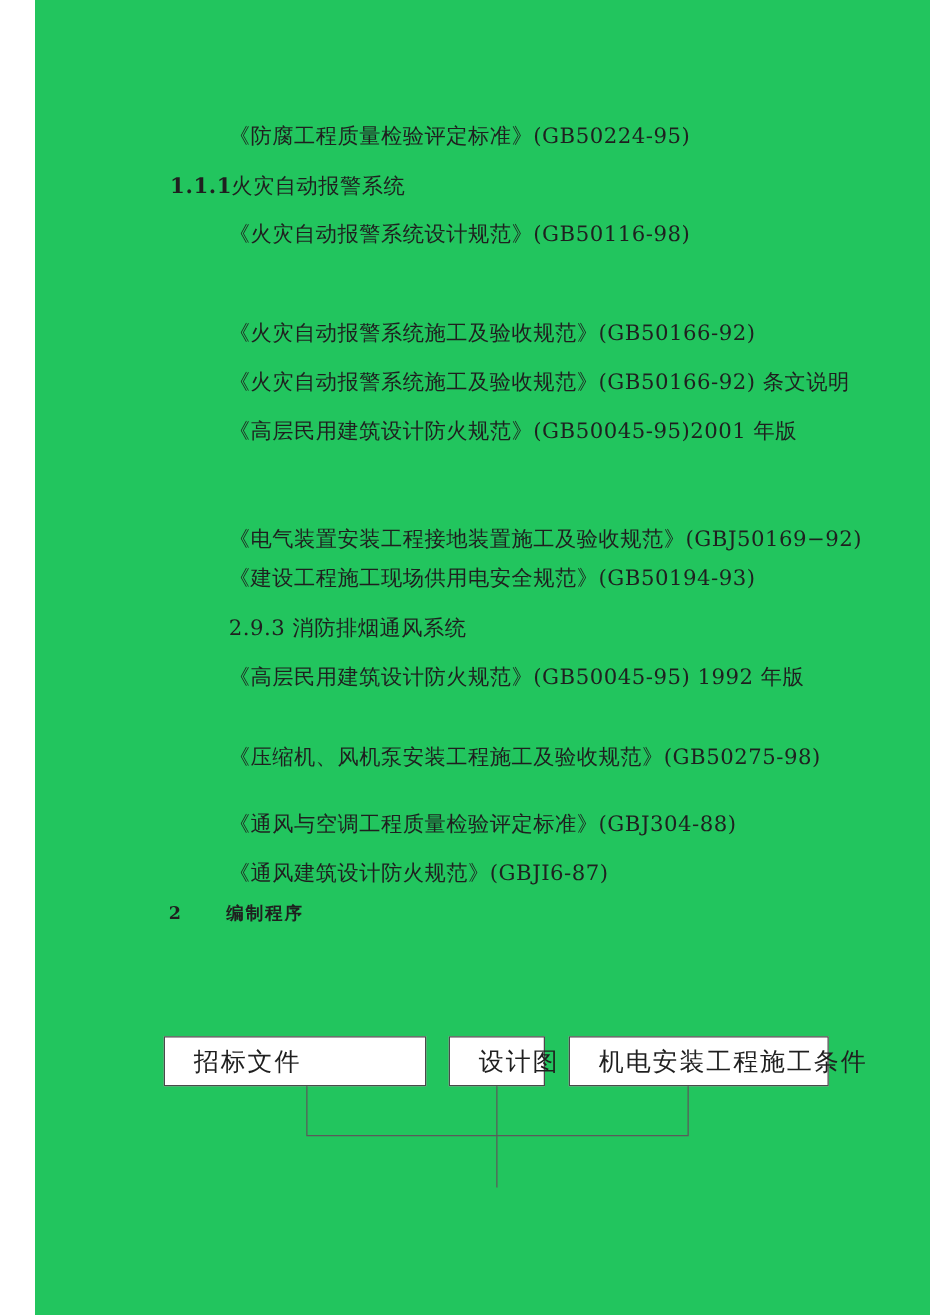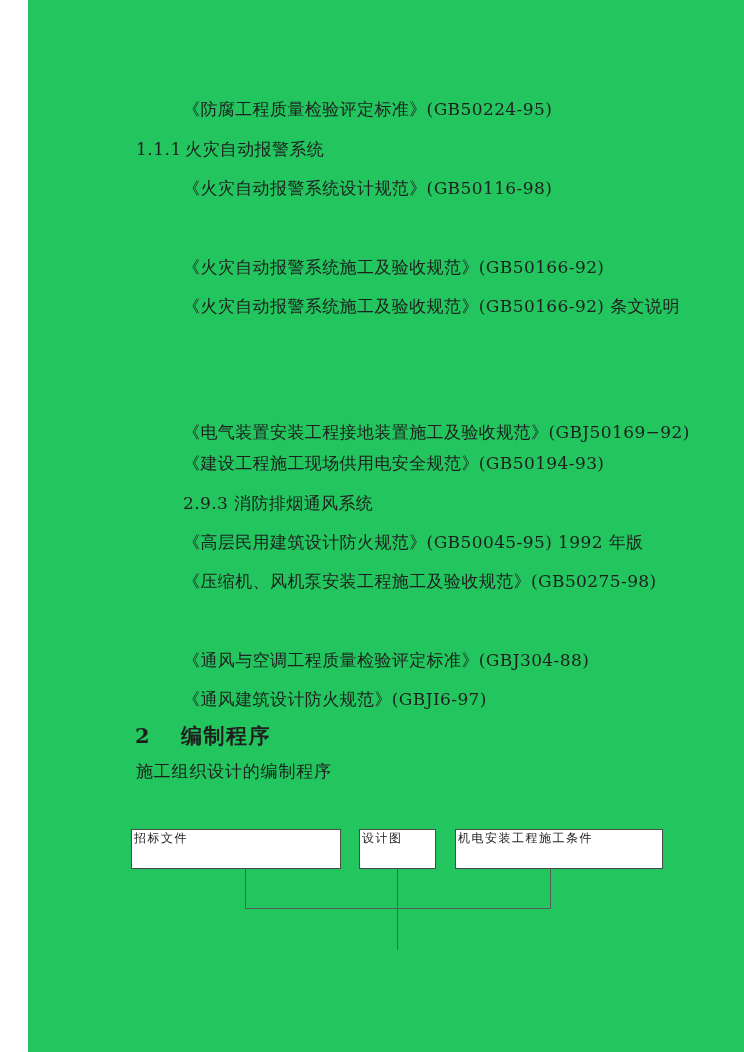--- a/index.html
+++ b/index.html
@@ -25,25 +25,26 @@
     left:108px;
     font-size:17px;
     line-height:20px;
     letter-spacing:0.4px;
     white-space:nowrap;
   }
   .clause-line .clause-num {
     display:inline-block;
     width:49px;
     letter-spacing:0.5px;
+    font-weight:bold;
   }
   .section-heading {
     position:absolute;
     left:107px;
-    font-size:21px;
+    font-size:14px;
     font-weight:bold;
     letter-spacing:1.5px;
     white-space:nowrap;
   }
   .section-heading .h-num {
     display:inline-block;
     width:46px;
     letter-spacing:0;
   }
   .para {
@@ -54,23 +55,23 @@
     white-space:nowrap;
   }
   .fc-box {
     position:absolute;
     top:829px;
     height:40px;
     border:1px solid #4a4a4a;
     box-sizing:border-box;
     background:#ffffff;
     display:flex;
-    align-items:flex-start;
-    padding-left:2px;
-    font-size:12px;
+    align-items:center;
+    padding-left:23px;
+    font-size:20px;
     letter-spacing:1.5px;
     white-space:nowrap;
   }
   .fc-line {
     position:absolute;
     background:#5a5a5a;
   }
 </style>
 </head>
 <body>
@@ -79,33 +80,33 @@
 
   <div class="doc-line" style="top:99px">《防腐工程质量检验评定标准》(GB50224-95)</div>
 
   <div class="clause-line" style="top:139px">
     <span class="clause-num">1.1.1</span><span>火灾自动报警系统</span>
   </div>
 
   <div class="doc-line" style="top:178px">《火灾自动报警系统设计规范》(GB50116-98)</div>
   <div class="doc-line" style="top:257px">《火灾自动报警系统施工及验收规范》(GB50166-92)</div>
   <div class="doc-line" style="top:296px">《火灾自动报警系统施工及验收规范》(GB50166-92) 条文说明</div>
+  <div class="doc-line" style="top:335px">《高层民用建筑设计防火规范》(GB50045-95)2001 年版</div>
   <div class="doc-line" style="top:422px">《电气装置安装工程接地装置施工及验收规范》(GBJ50169−92)</div>
   <div class="doc-line" style="top:453px">《建设工程施工现场供用电安全规范》(GB50194-93)</div>
   <div class="doc-line" style="top:493px">2.9.3 消防排烟通风系统</div>
   <div class="doc-line" style="top:532px">《高层民用建筑设计防火规范》(GB50045-95) 1992 年版</div>
-  <div class="doc-line" style="top:571px">《压缩机、风机泵安装工程施工及验收规范》(GB50275-98)</div>
+  <div class="doc-line" style="top:596px">《压缩机、风机泵安装工程施工及验收规范》(GB50275-98)</div>
   <div class="doc-line" style="top:650px">《通风与空调工程质量检验评定标准》(GBJ304-88)</div>
-  <div class="doc-line" style="top:689px">《通风建筑设计防火规范》(GBJI6-97)</div>
+  <div class="doc-line" style="top:689px">《通风建筑设计防火规范》(GBJI6-87)</div>
 
   <div class="section-heading" style="top:722px">
     <span class="h-num">2</span><span>编制程序</span>
   </div>
 
-  <div class="para" style="top:760px">施工组织设计的编制程序</div>
 
   <div>
     <div class="fc-box" style="left:103px;width:210px">
       <span>招标文件</span>
     </div>
     <div class="fc-box" style="left:331px;width:77px">
       <span>设计图</span>
     </div>
     <div class="fc-box" style="left:427px;width:208px">
       <span>机电安装工程施工条件</span>

